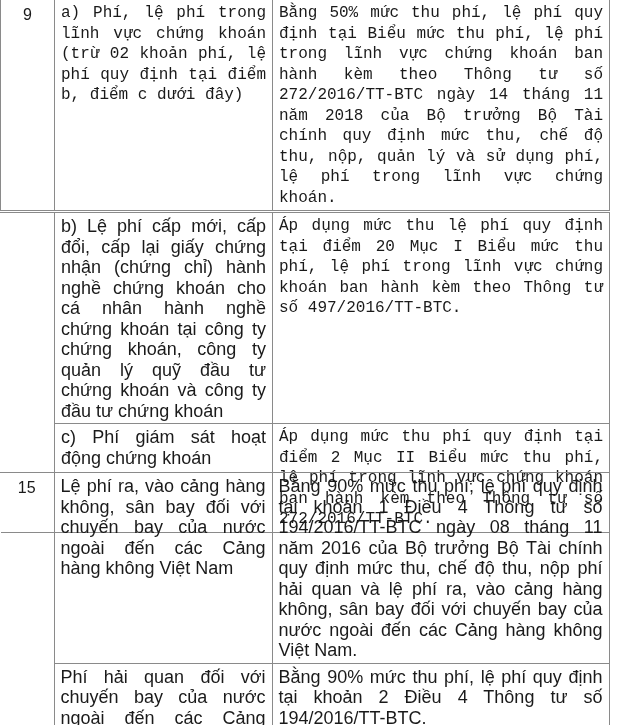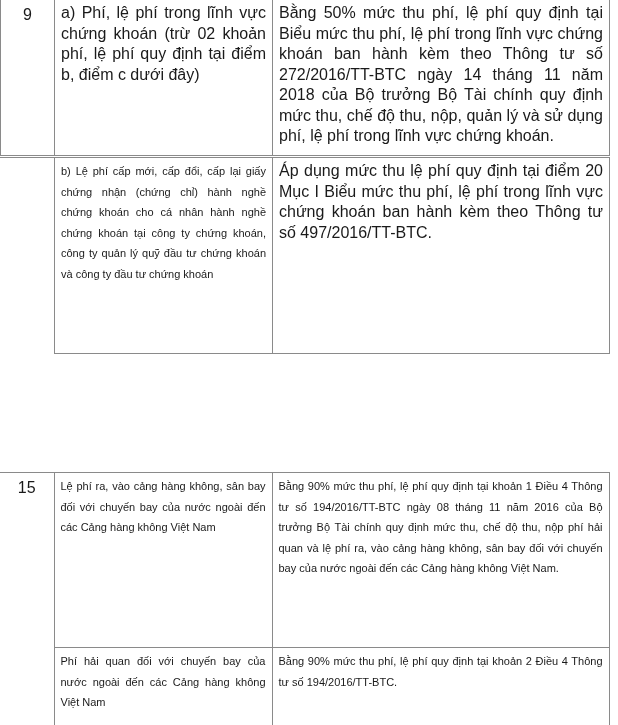--- a/index.html
+++ b/index.html
@@ -1,22 +1,22 @@
 <!DOCTYPE html>
 <html><head>
 <meta charset="utf-8">
 <style>
   html, body { margin: 0; padding: 0; background: #ffffff; }
   body { width: 618px; height: 725px; position: relative; overflow: hidden; }
   .tbl { position: absolute; left: 0; border-collapse: collapse; table-layout: fixed; }
   .tbl td { border: 1px solid #8a8a8a; vertical-align: top; padding: 3px 6px 2px 6px;
-            font-family: Liberation Sans, sans-serif; font-size: 16px; line-height: 20.5px;
+            font-family: Liberation Mono, monospace; font-size: 16px; line-height: 20.5px;
             color: #1a1a1a; text-align: justify; }
   .tbl td.num { text-align: center; font-family: "Liberation Sans", sans-serif; padding-top: 5px; }
-  .tbl td.sans { font-family: "Liberation Sans", sans-serif; font-size: 11px; }
+  .tbl td.sans { font-family: "Liberation Sans", sans-serif; font-size: 18px; }
   .tbl .dbl-bottom { border-bottom: 3px double #8a8a8a; }
   #t1 { top: -1px; width: 609px; }
   #t2 { top: 472px; width: 609px; }
   .open-bottom { border-bottom: none !important; }
 </style>
 </head>
 <body>
 
 <table id="t1" class="tbl">
   <colgroup>
@@ -28,20 +28,25 @@
       <tr style="height:157px">
     <td class="num dbl-bottom">9</td>
     <td class="dbl-bottom">a) Phí, lệ phí trong lĩnh vực chứng khoán (trừ 02 khoản phí, lệ phí quy định tại điểm b, điểm c dưới đây)</td>
     <td class="dbl-bottom">Bằng 50% mức thu phí, lệ phí quy định tại Biểu mức thu phí, lệ phí trong lĩnh vực chứng khoán ban hành kèm theo Thông tư số 272/2016/TT-BTC ngày 14 tháng 11 năm 2018 của Bộ trưởng Bộ Tài chính quy định mức thu, chế độ thu, nộp, quản lý và sử dụng phí, lệ phí trong lĩnh vực chứng khoán.</td>
   </tr>
   <tr style="height:197px">
     <td class="num open-bottom" style="border-left:none"></td>
     <td class="sans">b) Lệ phí cấp mới, cấp đổi, cấp lại giấy chứng nhận (chứng chỉ) hành nghề chứng khoán cho cá nhân hành nghề chứng khoán tại công ty chứng khoán, công ty quản lý quỹ đầu tư chứng khoán và công ty đầu tư chứng khoán</td>
     <td>Áp dụng mức thu lệ phí quy định tại điểm 20 Mục I Biểu mức thu phí, lệ phí trong lĩnh vực chứng khoán ban hành kèm theo Thông tư số 497/2016/TT-BTC.</td>
   </tr>
+  <tr style="height:99px">
+    <td class="num" style="border-left:none;border-top:none"></td>
+    <td class="sans">c) Phí giám sát hoạt động chứng khoán</td>
+    <td>Áp dụng mức thu phí quy định tại điểm 2 Mục II Biểu mức thu phí, lệ phí trong lĩnh vực chứng khoán ban hành kèm theo Thông tư số 272/2016/TT-BTC.</td>
+  </tr>
 </tbody>
   </table>
 
 <table id="t2" class="tbl">
   <colgroup>
       <col style="width:54px">
       <col style="width:218px">
       <col style="width:337px">
     </colgroup>
   <tbody>

